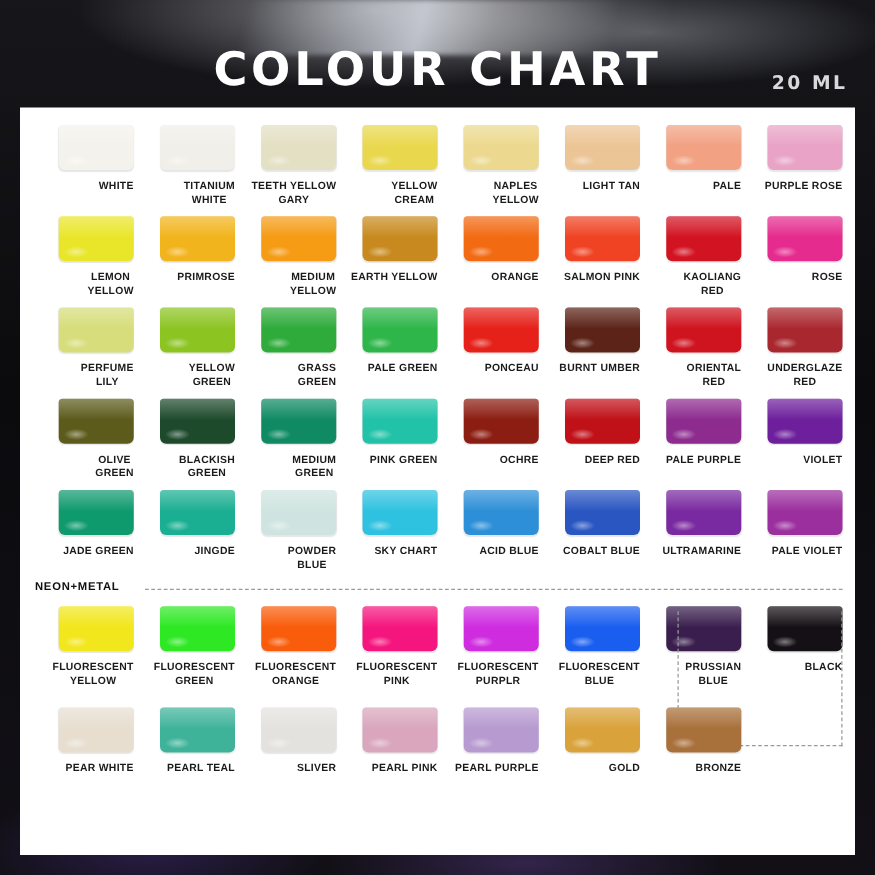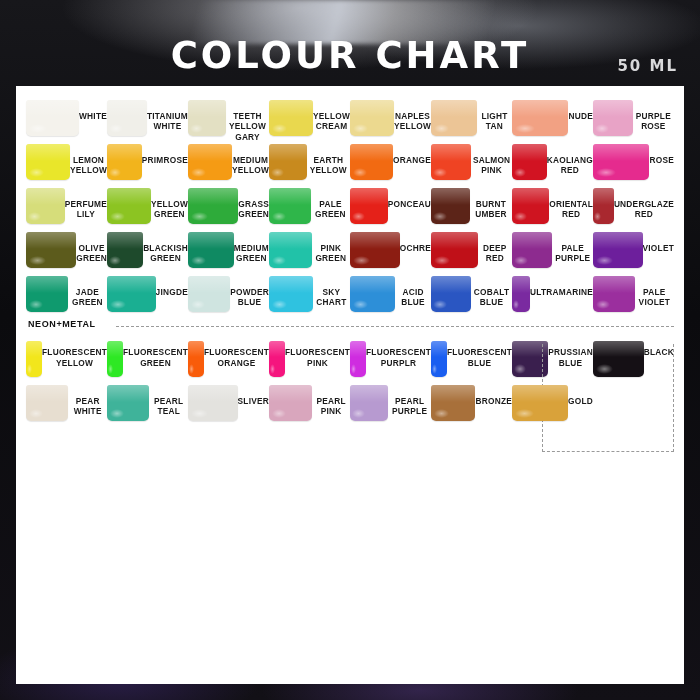--- a/index.html
+++ b/index.html
@@ -46,21 +46,21 @@
   .grid{
     position:absolute;left:0;top:0;width:668px;
     padding:6px 10px 0 10px;
     box-sizing:border-box;
   }
   .row{
     display:flex;width:648px;
   }
   .cell{
     width:81px;box-sizing:border-box;
-    display:flex;flex-direction:row;align-items:center;
+    display:flex;flex-direction:column;align-items:flex-end;
     padding-top:8px;
   }
   .swatch{
     width:60px;height:36px;
     border-radius:3px 3px 5px 5px;
     position:relative;
     box-shadow:0 1px 1px rgba(0,0,0,.10);
   }
   .swatch:before{
     content:"";position:absolute;left:0;top:0;right:0;height:46%;
@@ -100,21 +100,21 @@
   .neon-row .cell{padding-top:4px;}
   .neon-row .label{height:30px;}
 </style>
 </head>
 <body>
 
 <div id="root">
   <div class="bg"></div>
 
   <div class="title">COLOUR CHART</div>
-  <div class="volume">50 ML</div>
+  <div class="volume">20 ML</div>
 
   <div class="card">
     <div class="grid" id="grid">
         <div class="row">
           <div class="cell">
             <div class="swatch" style="background: rgb(244, 242, 236);"></div>
             <div class="label">WHITE</div>
           </div>
           <div class="cell">
             <div class="swatch" style="background: rgb(240, 239, 233);"></div>
@@ -135,21 +135,21 @@
             <div class="swatch" style="background: rgb(236, 217, 143);"></div>
             <div class="label">NAPLES
 YELLOW</div>
           </div>
           <div class="cell">
             <div class="swatch" style="background: rgb(236, 197, 150);"></div>
             <div class="label">LIGHT TAN</div>
           </div>
           <div class="cell">
             <div class="swatch" style="background: rgb(242, 161, 131);"></div>
-            <div class="label">NUDE</div>
+            <div class="label">PALE</div>
           </div>
           <div class="cell">
             <div class="swatch" style="background: rgb(232, 163, 198);"></div>
             <div class="label">PURPLE ROSE</div>
           </div>
         </div>
         <div class="row">
           <div class="cell">
             <div class="swatch" style="background: rgb(233, 230, 42);"></div>
             <div class="label">LEMON
@@ -358,23 +358,23 @@
           </div>
           <div class="cell">
             <div class="swatch" style="background: rgb(217, 166, 189);"></div>
             <div class="label">PEARL PINK</div>
           </div>
           <div class="cell">
             <div class="swatch" style="background: rgb(183, 154, 208);"></div>
             <div class="label">PEARL PURPLE</div>
           </div>
           <div class="cell">
+            <div class="swatch" style="background: rgb(217, 162, 58);"></div>
+            <div class="label">GOLD</div>
+          </div>
+          <div class="cell">
             <div class="swatch" style="background: rgb(168, 112, 58);"></div>
             <div class="label">BRONZE</div>
-          </div>
-          <div class="cell">
-            <div class="swatch" style="background: rgb(217, 162, 58);"></div>
-            <div class="label">GOLD</div>
           </div>
         </div>
       </div>
   </div>
 </div>
 
 </body></html>

